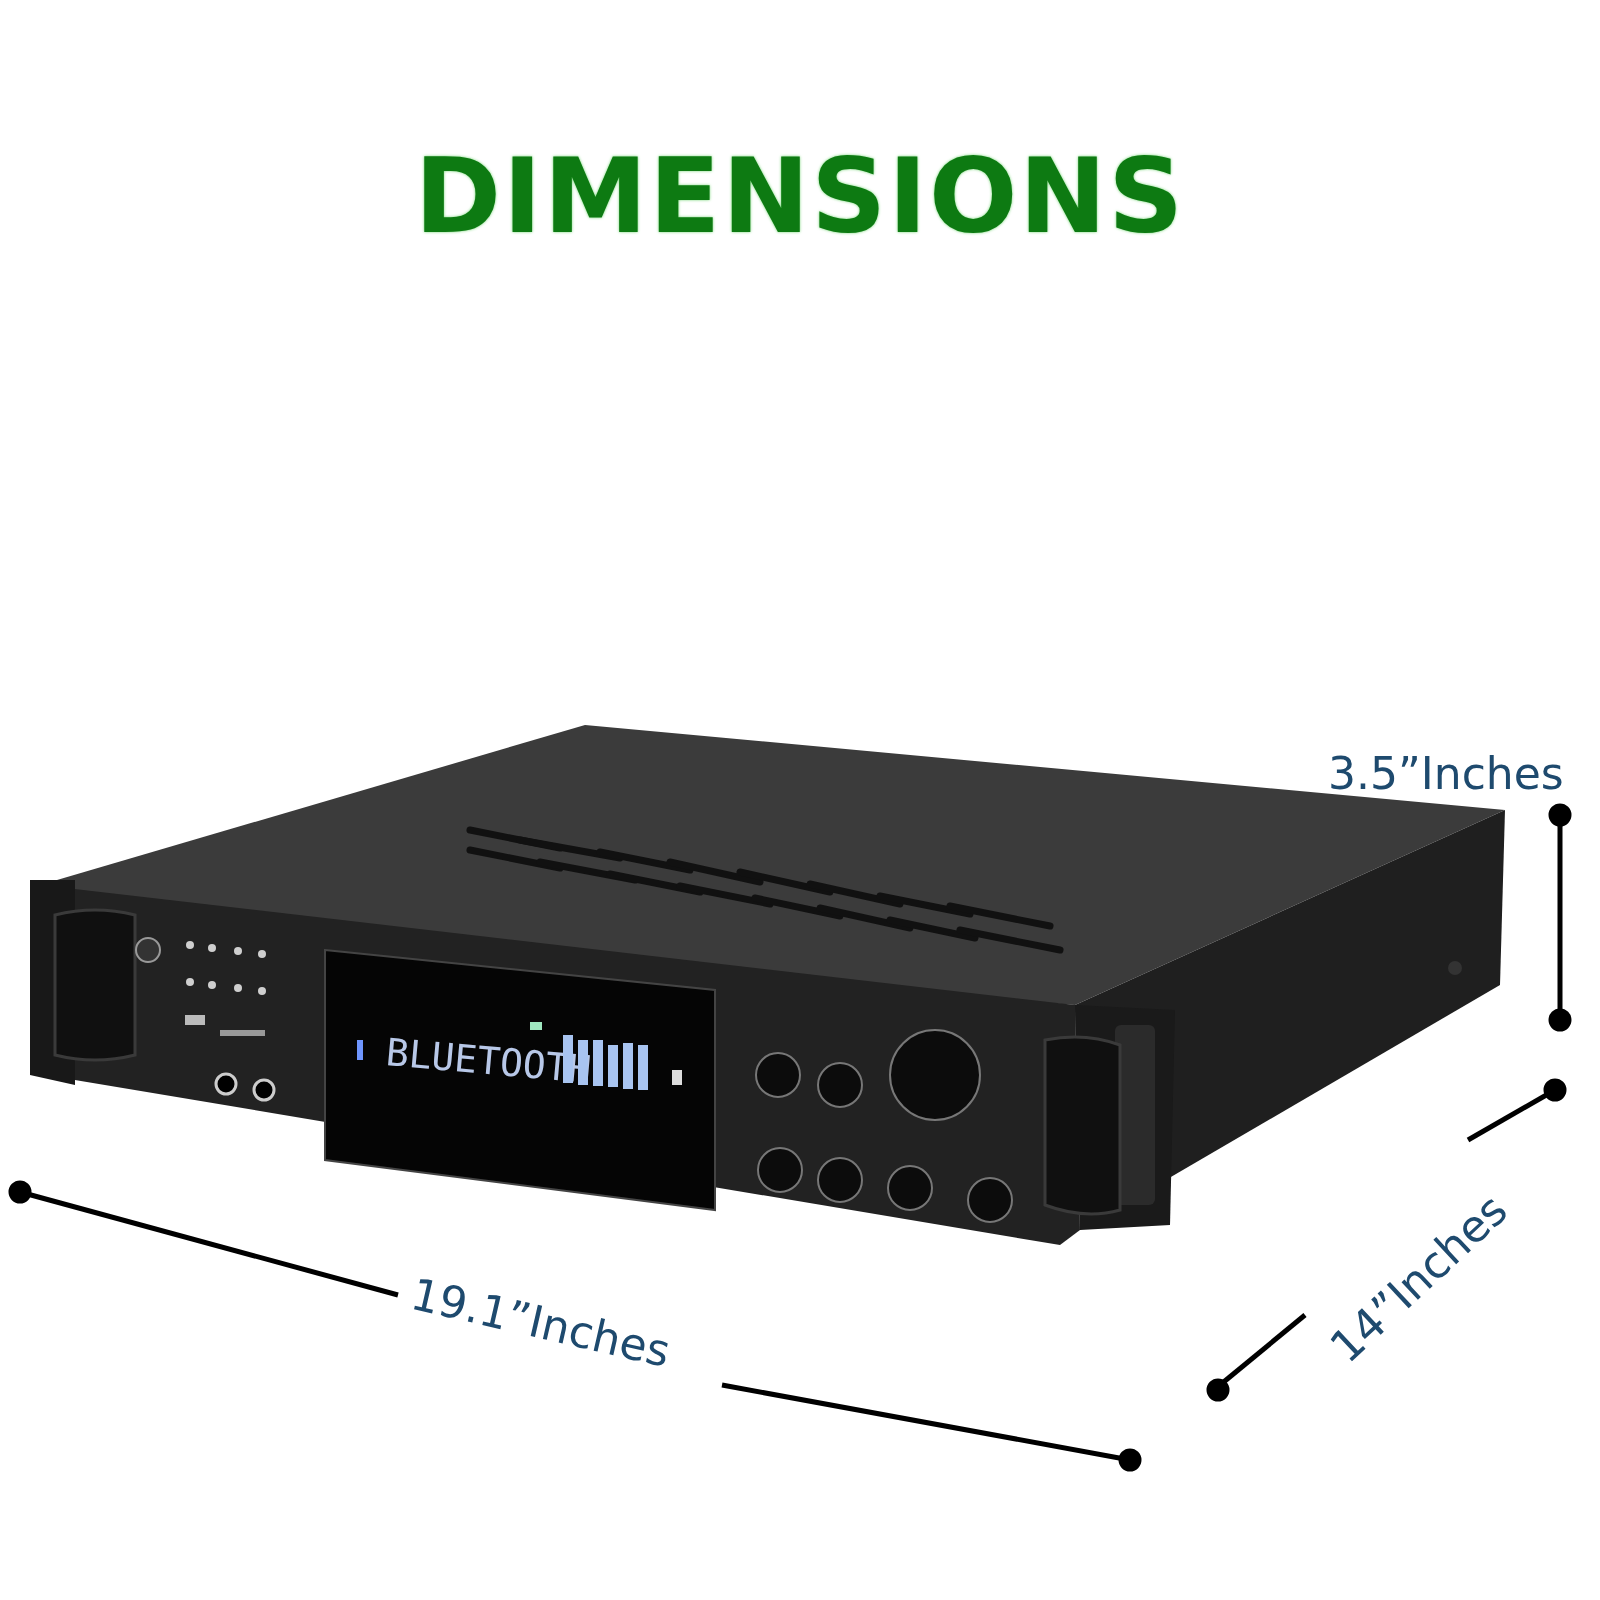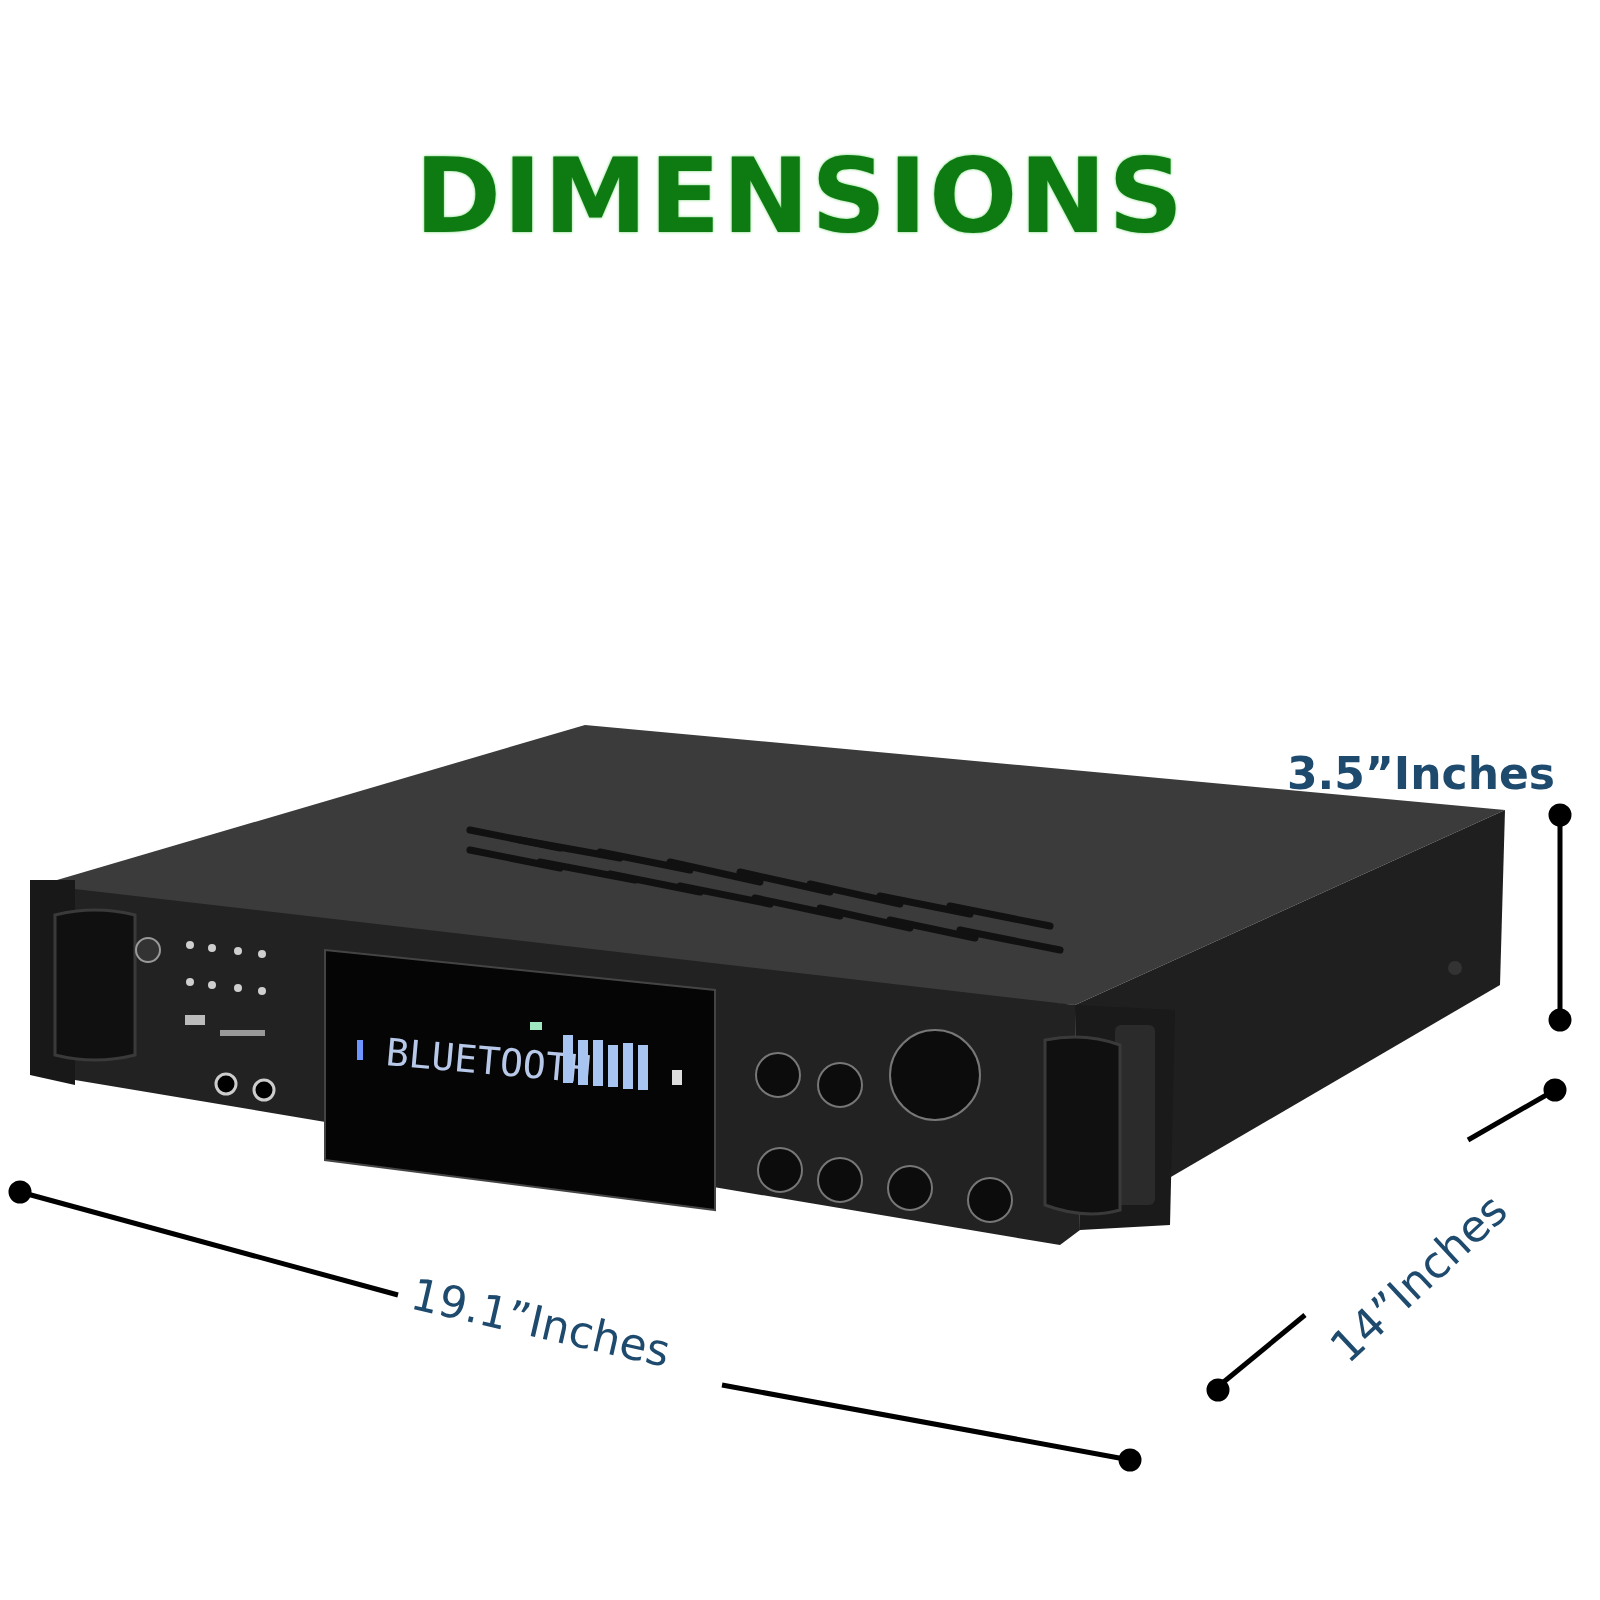--- a/index.html
+++ b/index.html
@@ -106,15 +106,15 @@
     <circle cx="1555" cy="1090" r="9"></circle>
       <circle cx="1218" cy="1390" r="9"></circle>
 
     <line x1="20" y1="1192" x2="398" y2="1295"></line>
     <line x1="722" y1="1385" x2="1130" y2="1460"></line>
     <circle cx="20" cy="1192" r="9"></circle>
       <circle cx="1130" cy="1460" r="9"></circle>
   </g>
 </svg>
 
-<div class="dim-label" style="left:1287px; top:748px;font-weight:bold;">3.5”Inches</div>
+<div class="dim-label" style="left:1328px; top:748px;">3.5”Inches</div>
 <div class="dim-label" style="left:1320px; top:1335px; transform: rotate(-43deg);">14”Inches</div>
 <div class="dim-label" style="left:418px; top:1268px; transform: rotate(13deg);">19.1”Inches</div>
 
 </body></html>

